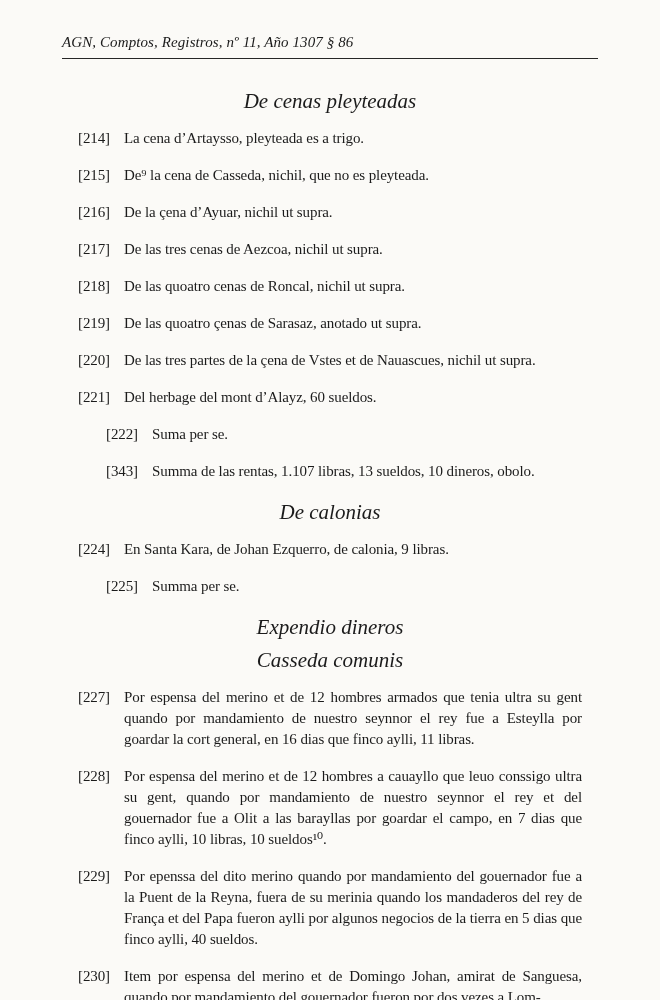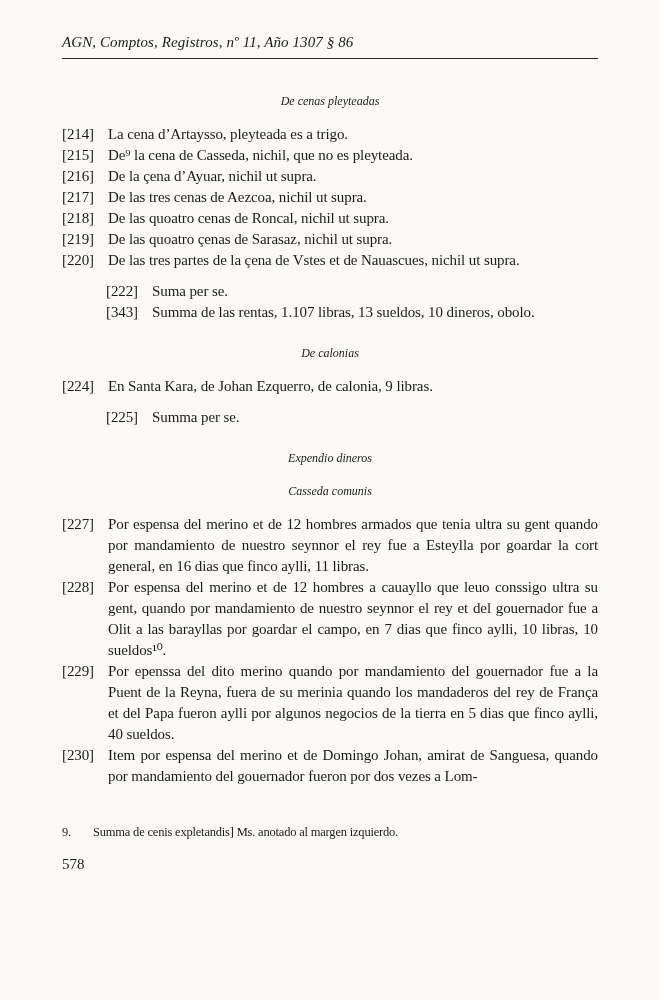--- a/index.html
+++ b/index.html
@@ -26,38 +26,38 @@
     font-style: italic;
     font-size: 15px;
     letter-spacing: 0.1px;
     padding-bottom: 7px;
     border-bottom: 1.6px solid #262626;
   }
   
   .section-heading, .section-subheading {
     font-style: italic;
     font-weight: normal;
-    font-size: 12px;
+    font-size: 21px;
     text-align: center;
     margin: 20px 0 12px 0;
     line-height: 21px;
   }
   section:first-child .section-heading {
     margin-top: 32px;
   }
   .section-subheading {
     margin: 9px 0 12px 0;
   }
   
   .entry {
     display: flex;
     font-size: 15px;
     line-height: 21px;
     letter-spacing: -0.1px;
-    margin: 0;
+    margin: 16px;
   }
   .entry-num {
     flex: 0 0 46px;
     white-space: nowrap;
   }
   .entry-text {
     flex: 1 1 auto;
     text-align: justify;
   }
   .entry.indent {
@@ -115,25 +115,29 @@
         <div class="entry">
           <span class="entry-num">[217]</span>
           <div class="entry-text">De las tres cenas de Aezcoa, nichil ut supra.</div>
         </div>
         <div class="entry">
           <span class="entry-num">[218]</span>
           <div class="entry-text">De las quoatro cenas de Roncal, nichil ut supra.</div>
         </div>
         <div class="entry">
           <span class="entry-num">[219]</span>
-          <div class="entry-text">De las quoatro çenas de Sarasaz, nichil ut supra.</div>
+          <div class="entry-text">De las quoatro çenas de Sarasaz, anotado ut supra.</div>
         </div>
         <div class="entry">
           <span class="entry-num">[220]</span>
           <div class="entry-text">De las tres partes de la çena de Vstes et de Nauascues, nichil ut supra.</div>
+        </div>
+        <div class="entry">
+          <span class="entry-num">[221]</span>
+          <div class="entry-text">Del herbage del mont d’Alayz, 60 sueldos.</div>
         </div>
         <div class="entry indent">
           <span class="entry-num">[222]</span>
           <div class="entry-text">Suma per se.</div>
         </div>
         <div class="entry indent">
           <span class="entry-num">[343]</span>
           <div class="entry-text">Summa de las rentas, 1.107 libras, 13 sueldos, 10 dineros, obolo.</div>
         </div>
       </section>

